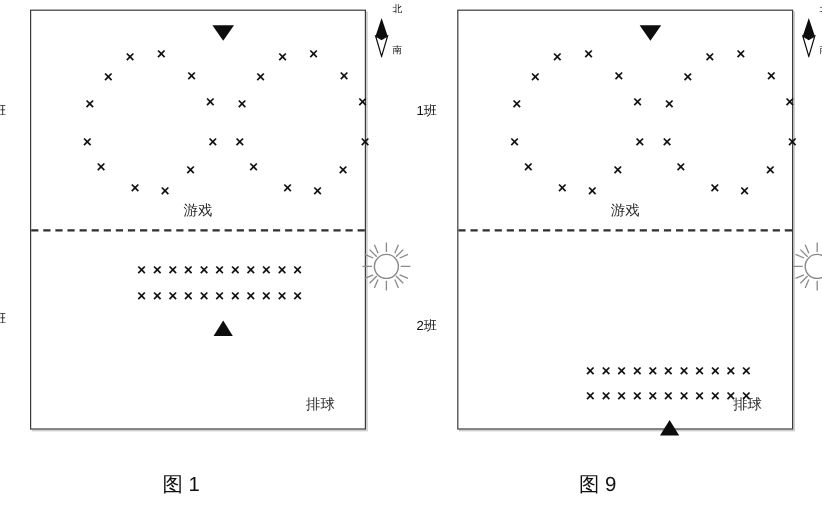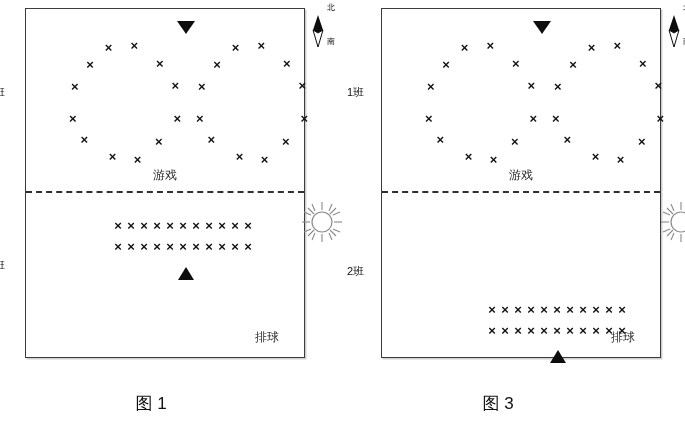--- a/index.html
+++ b/index.html
@@ -307,15 +307,15 @@
           <line x1="4" y1="12" x2="11" y2="15"></line>
           <line x1="4" y1="32" x2="11" y2="29"></line>
           <line x1="40" y1="12" x2="33" y2="15"></line>
           <line x1="40" y1="32" x2="33" y2="29"></line>
           <line x1="12" y1="40" x2="15" y2="33"></line>
           <line x1="32" y1="40" x2="29" y2="33"></line>
         </g>
       </svg>
     </div>
 
-    <div class="caption">图 3</div>
+    <div class="caption">图 9</div>
   </div>
 </div>
 
 </body></html>

